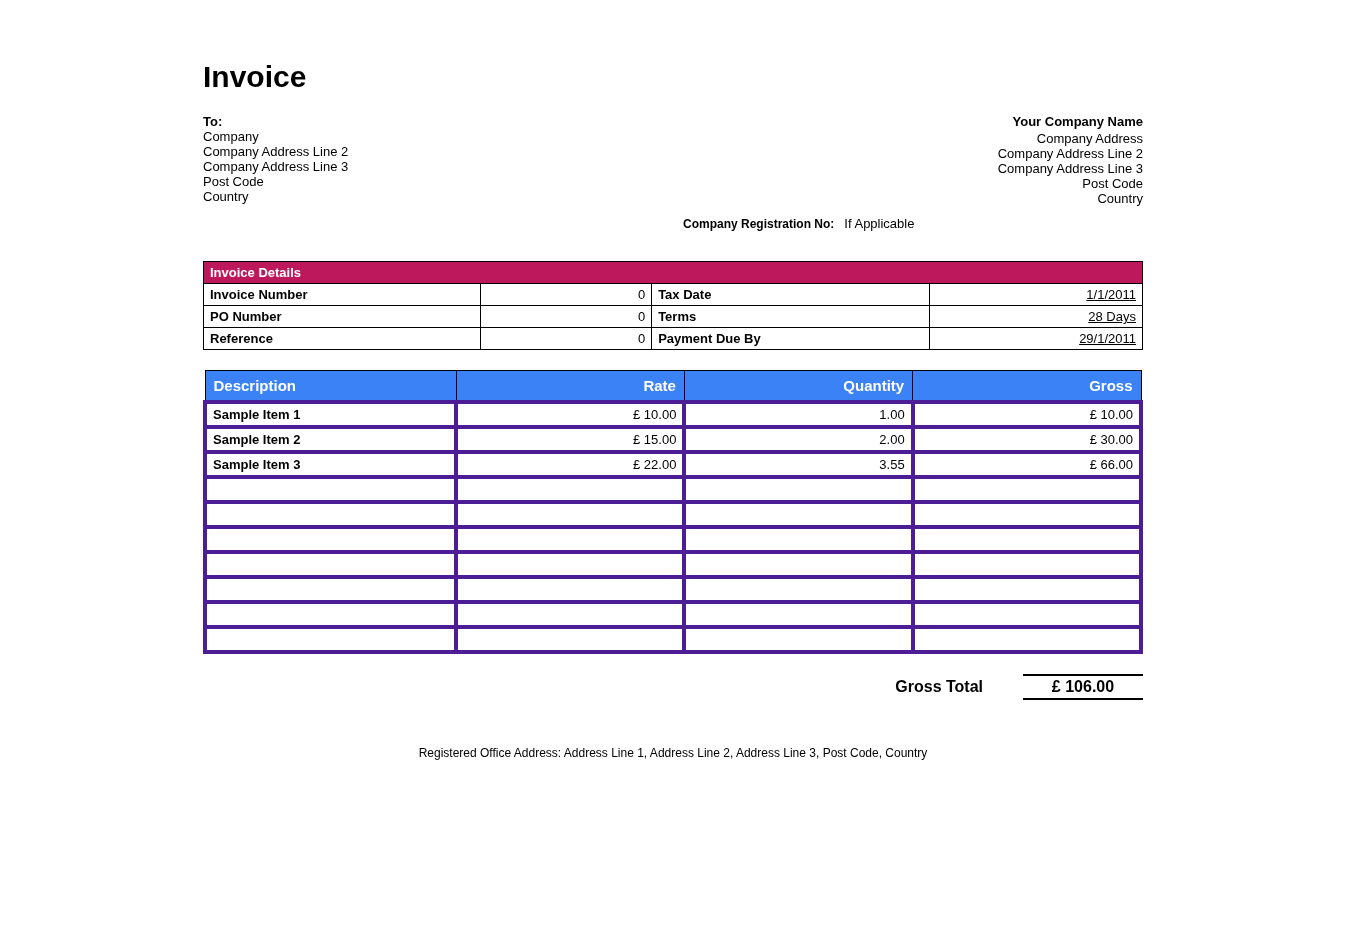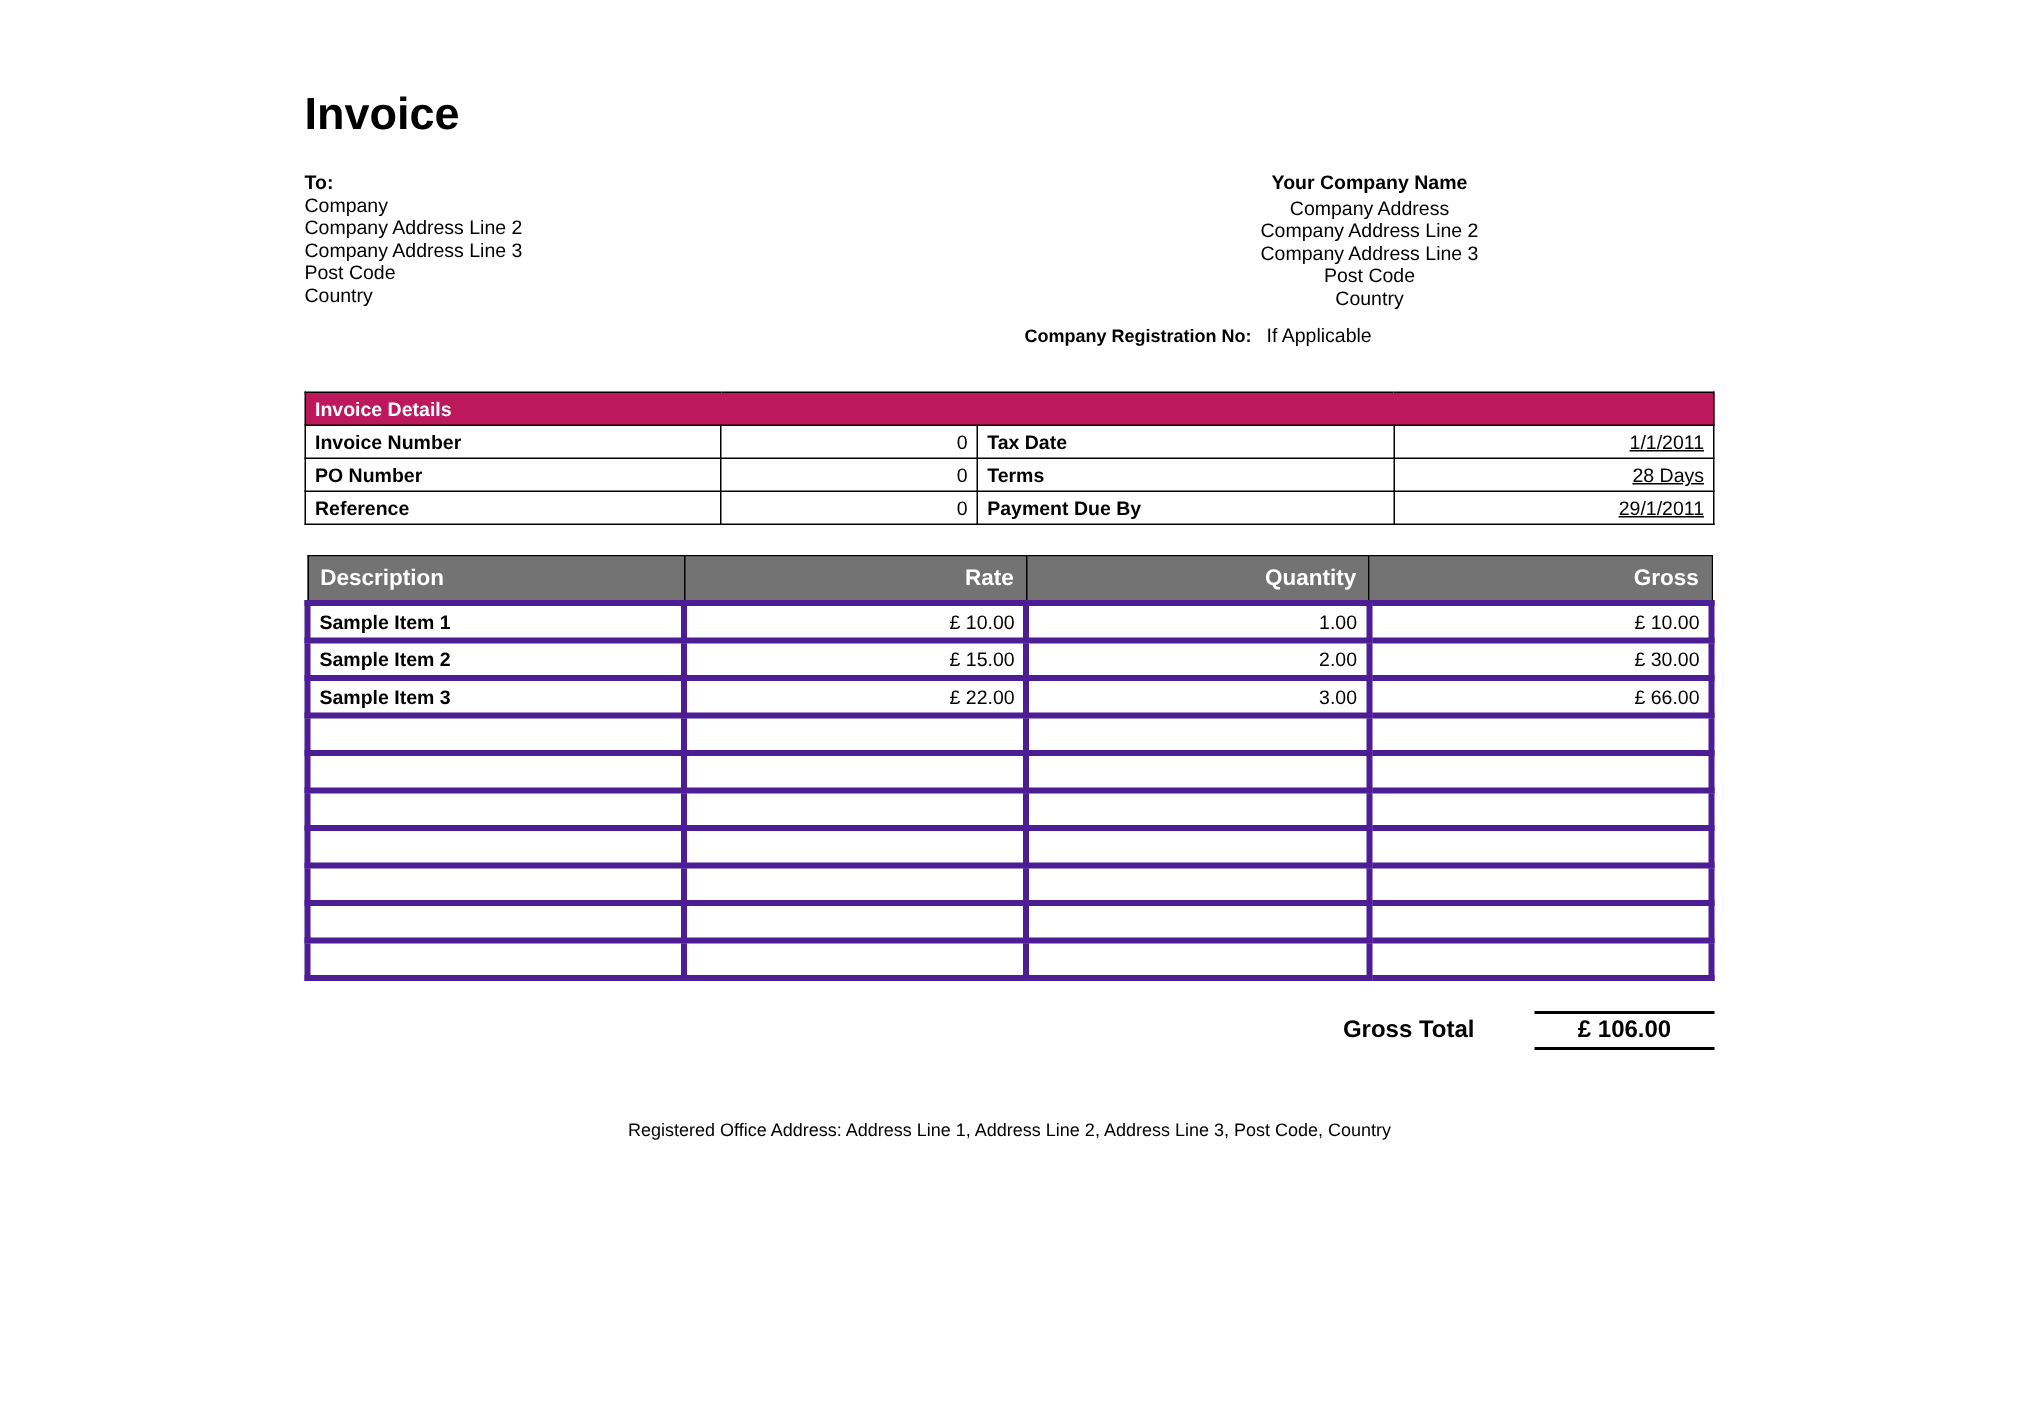--- a/index.html
+++ b/index.html
@@ -38,21 +38,21 @@
     .bill-to {
       flex: 1;
     }
 
     .bill-to-label {
       font-weight: bold;
     }
 
     .company-info {
       flex: 1;
-      text-align: center;
+      text-align: right;
       padding-left: 20px;
     }
 
     .company-name {
       font-weight: bold;
       margin-bottom: 2px;
     }
 
     .company-reg {
       display: flex;
@@ -104,21 +104,21 @@
     }
 
     
     .items-table {
       width: 100%;
       border-collapse: collapse;
       margin-bottom: 20px;
     }
 
     .items-table .col-header {
-      background-color: #737373;
+      background-color: #3b82f6;
       color: #ffffff;
       font-weight: bold;
       font-size: 15px;
       padding: 6px 8px;
       border: 1px solid #000;
     }
 
     .items-table td {
       border: 4px solid #4c1d95;
       padding: 3px 6px;
@@ -269,21 +269,21 @@
     </tr>
         <tr>
       <td class="desc-col bold-cell">Sample Item 2</td>
       <td class="rate-col">£ 15.00</td>
       <td class="qty-col">2.00</td>
       <td class="gross-col">£ 30.00</td>
     </tr>
         <tr>
       <td class="desc-col bold-cell">Sample Item 3</td>
       <td class="rate-col">£ 22.00</td>
-      <td class="qty-col">3.00</td>
+      <td class="qty-col">3.55</td>
       <td class="gross-col">£ 66.00</td>
     </tr>
         <tr class="empty-row">
       <td class="desc-col">&nbsp;</td>
       <td class="rate-col">&nbsp;</td>
       <td class="qty-col">&nbsp;</td>
       <td class="gross-col">&nbsp;</td>
     </tr>
         <tr class="empty-row">
       <td class="desc-col">&nbsp;</td>

